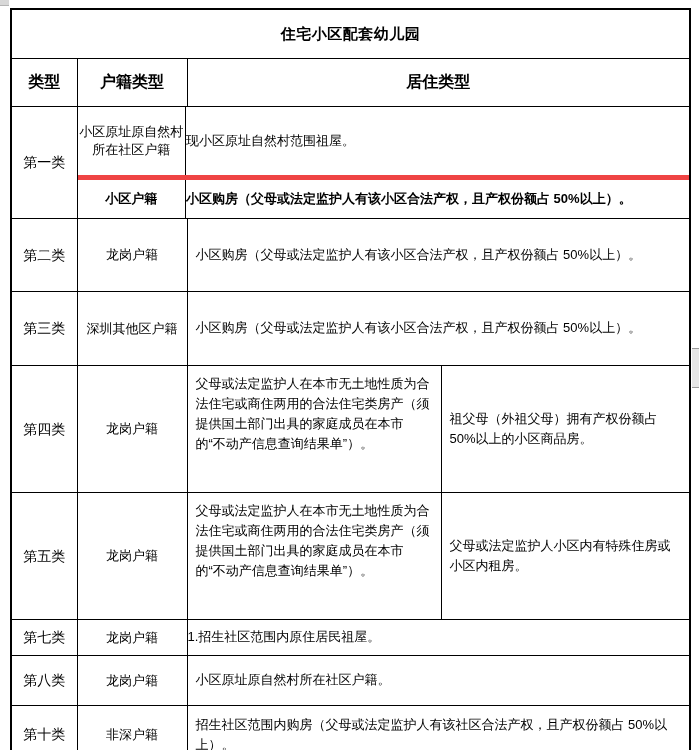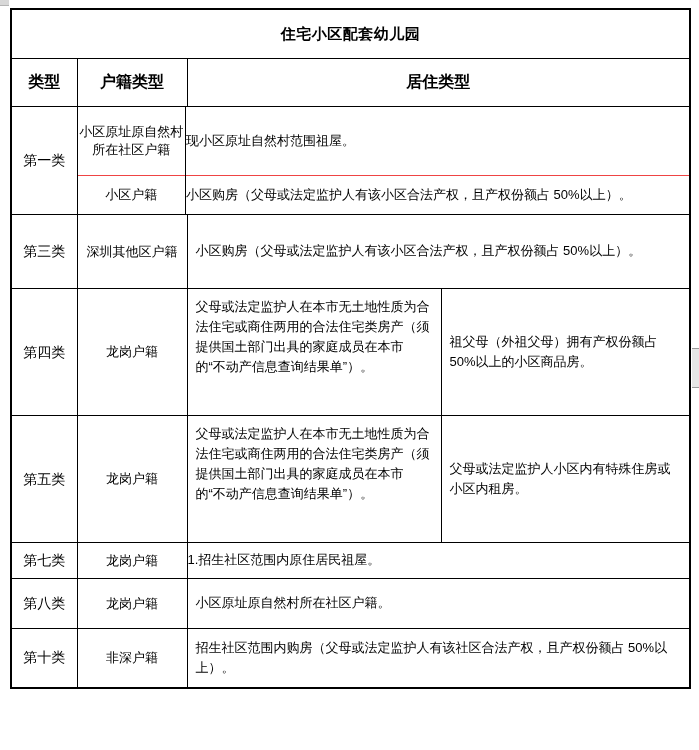--- a/index.html
+++ b/index.html
@@ -100,21 +100,22 @@
   table.inner {
     border-collapse: collapse;
     table-layout: fixed;
     width: 100%;
   }
   table.inner > tbody > tr > td {
     border: 0;
     padding: 0;
   }
   table.inner > tbody > tr + tr > td {
-    border-top: 1px solid #ef4444;
+    border-top: 5px solid #ef4444;
+    font-weight: bold;
   }
   .inner-left {
     border-right: 1px solid #000000 !important;
   }
 </style>
 </head>
 <body>
 
 <div class="corner-artifact"></div>
 <div class="scroll-fragment"></div>
@@ -154,20 +155,25 @@
               </tr>
               <tr>
                 <td class="hukou-cell inner-left" style="height:38px">小区户籍</td>
                 <td class="resi-cell">小区购房（父母或法定监护人有该小区合法产权，且产权份额占 50%以上）。</td>
               </tr>
             </tbody>
           </table>
         </td>
       </tr>
 
+      <tr>
+        <td class="cat-cell" style="height:56px">第二类</td>
+        <td class="hukou-cell">龙岗户籍</td>
+        <td class="resi-cell" colspan="2">小区购房（父母或法定监护人有该小区合法产权，且产权份额占 50%以上）。</td>
+      </tr>
 
       <tr>
         <td class="cat-cell" style="height:57px">第三类</td>
         <td class="hukou-cell">深圳其他区户籍</td>
         <td class="resi-cell" colspan="2">小区购房（父母或法定监护人有该小区合法产权，且产权份额占 50%以上）。</td>
       </tr>
 
       <tr>
         <td class="cat-cell" style="height:110px">第四类</td>
         <td class="hukou-cell">龙岗户籍</td>

